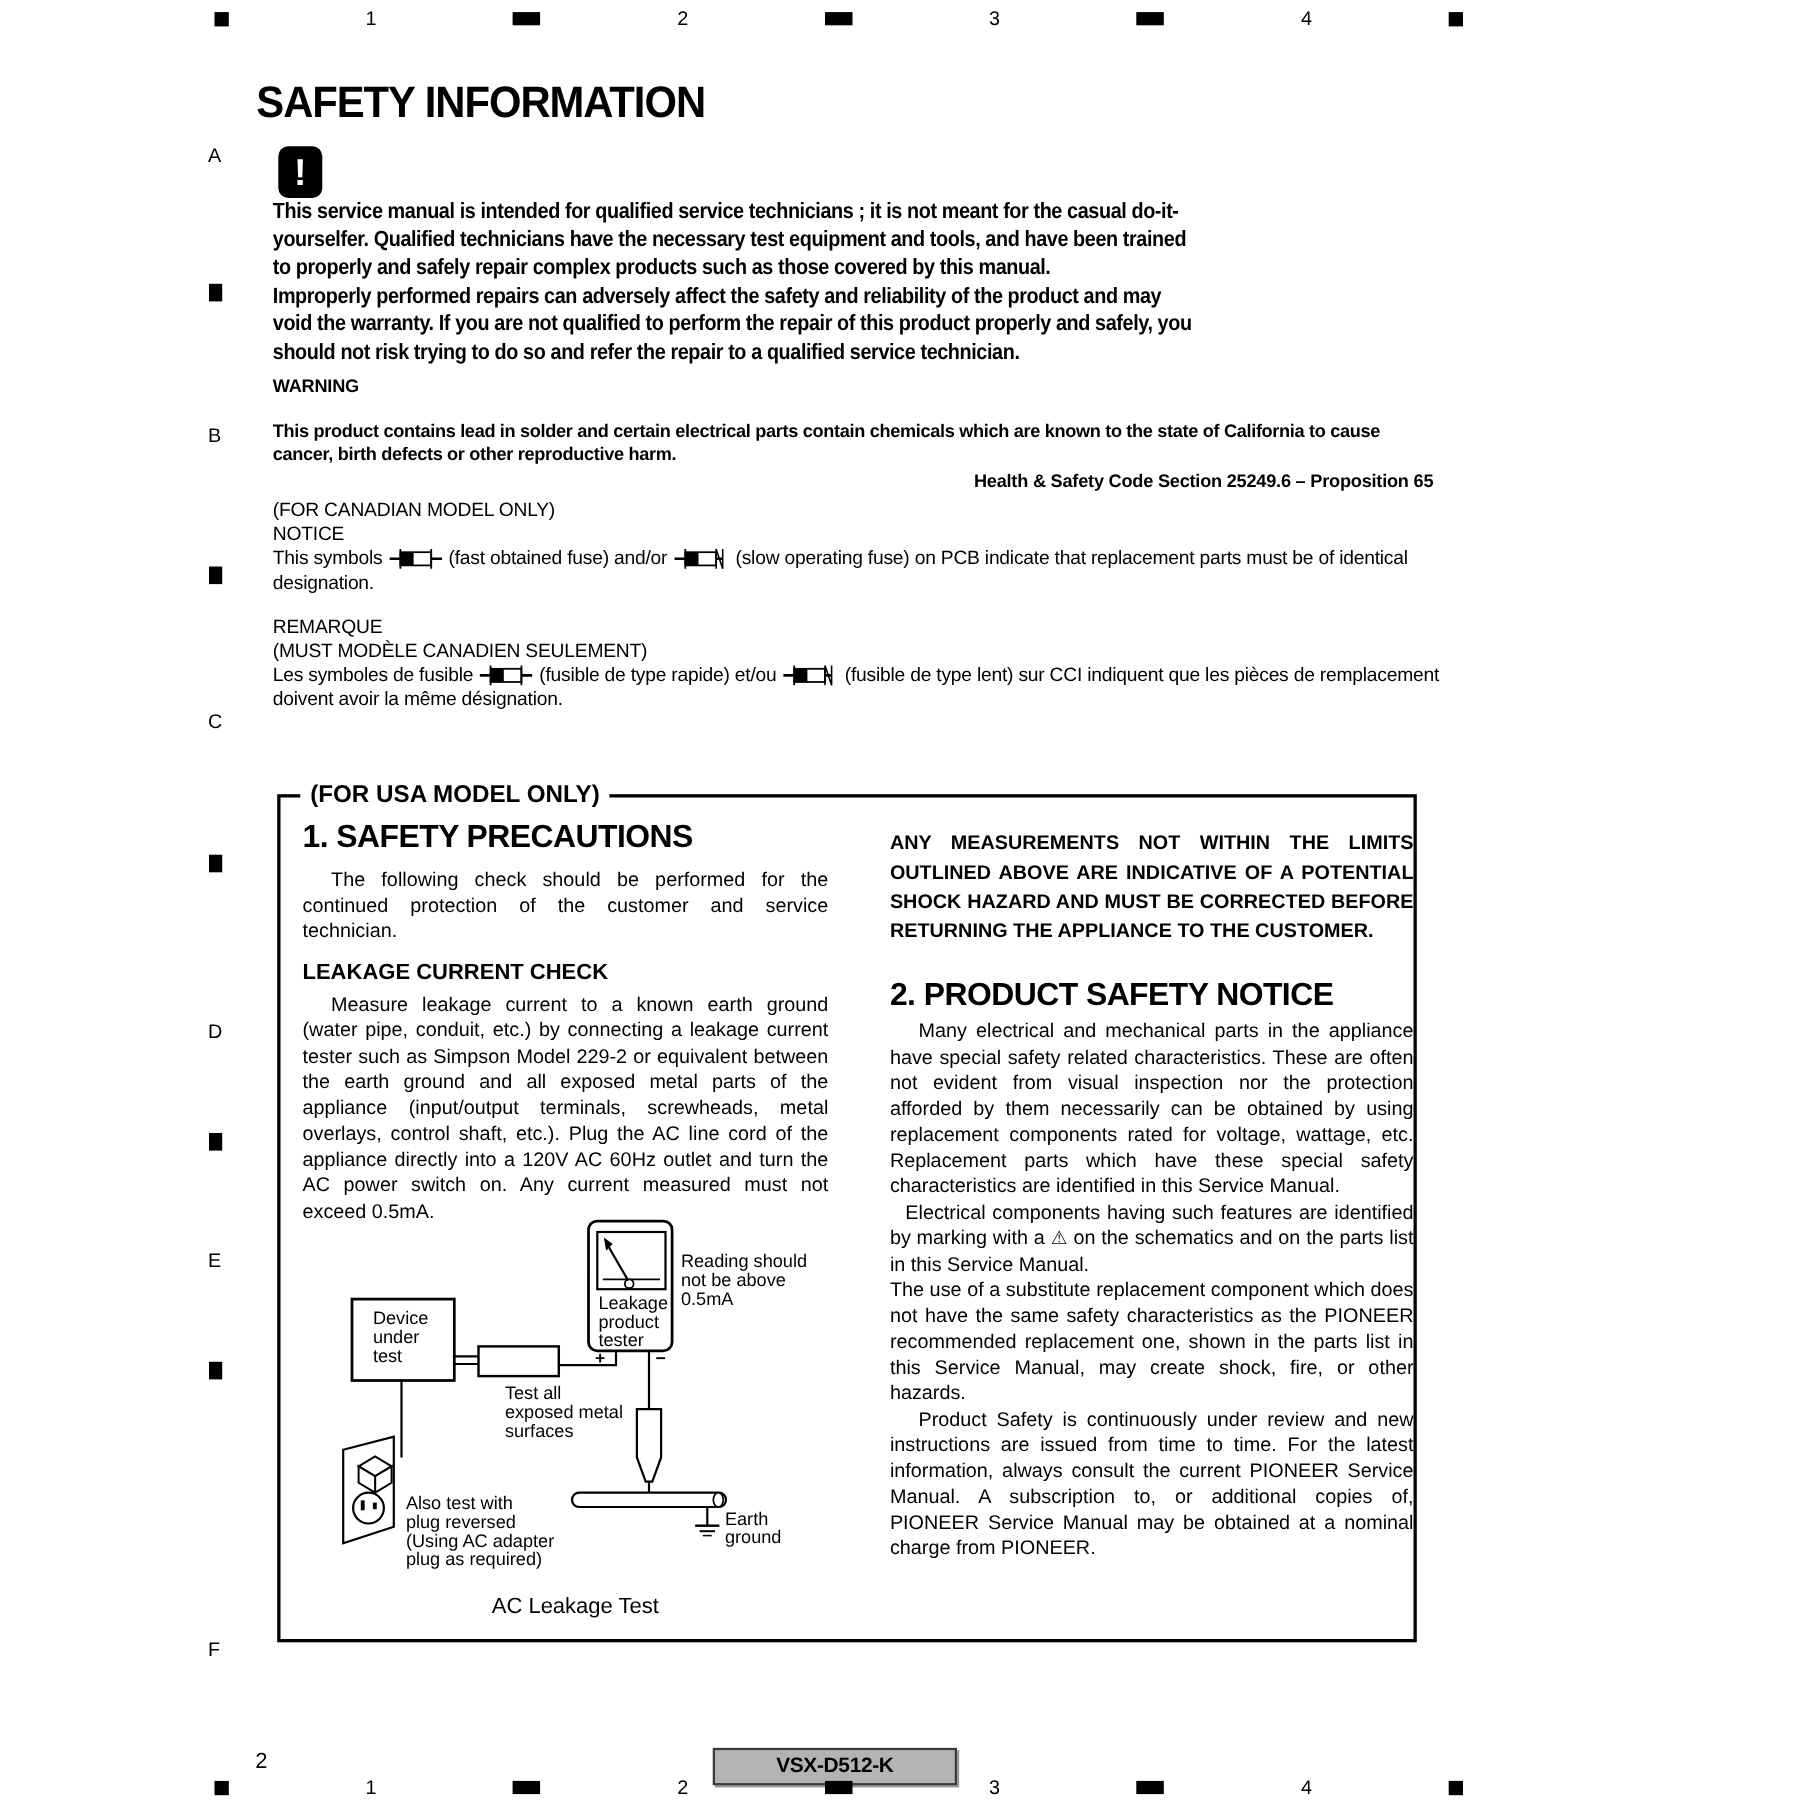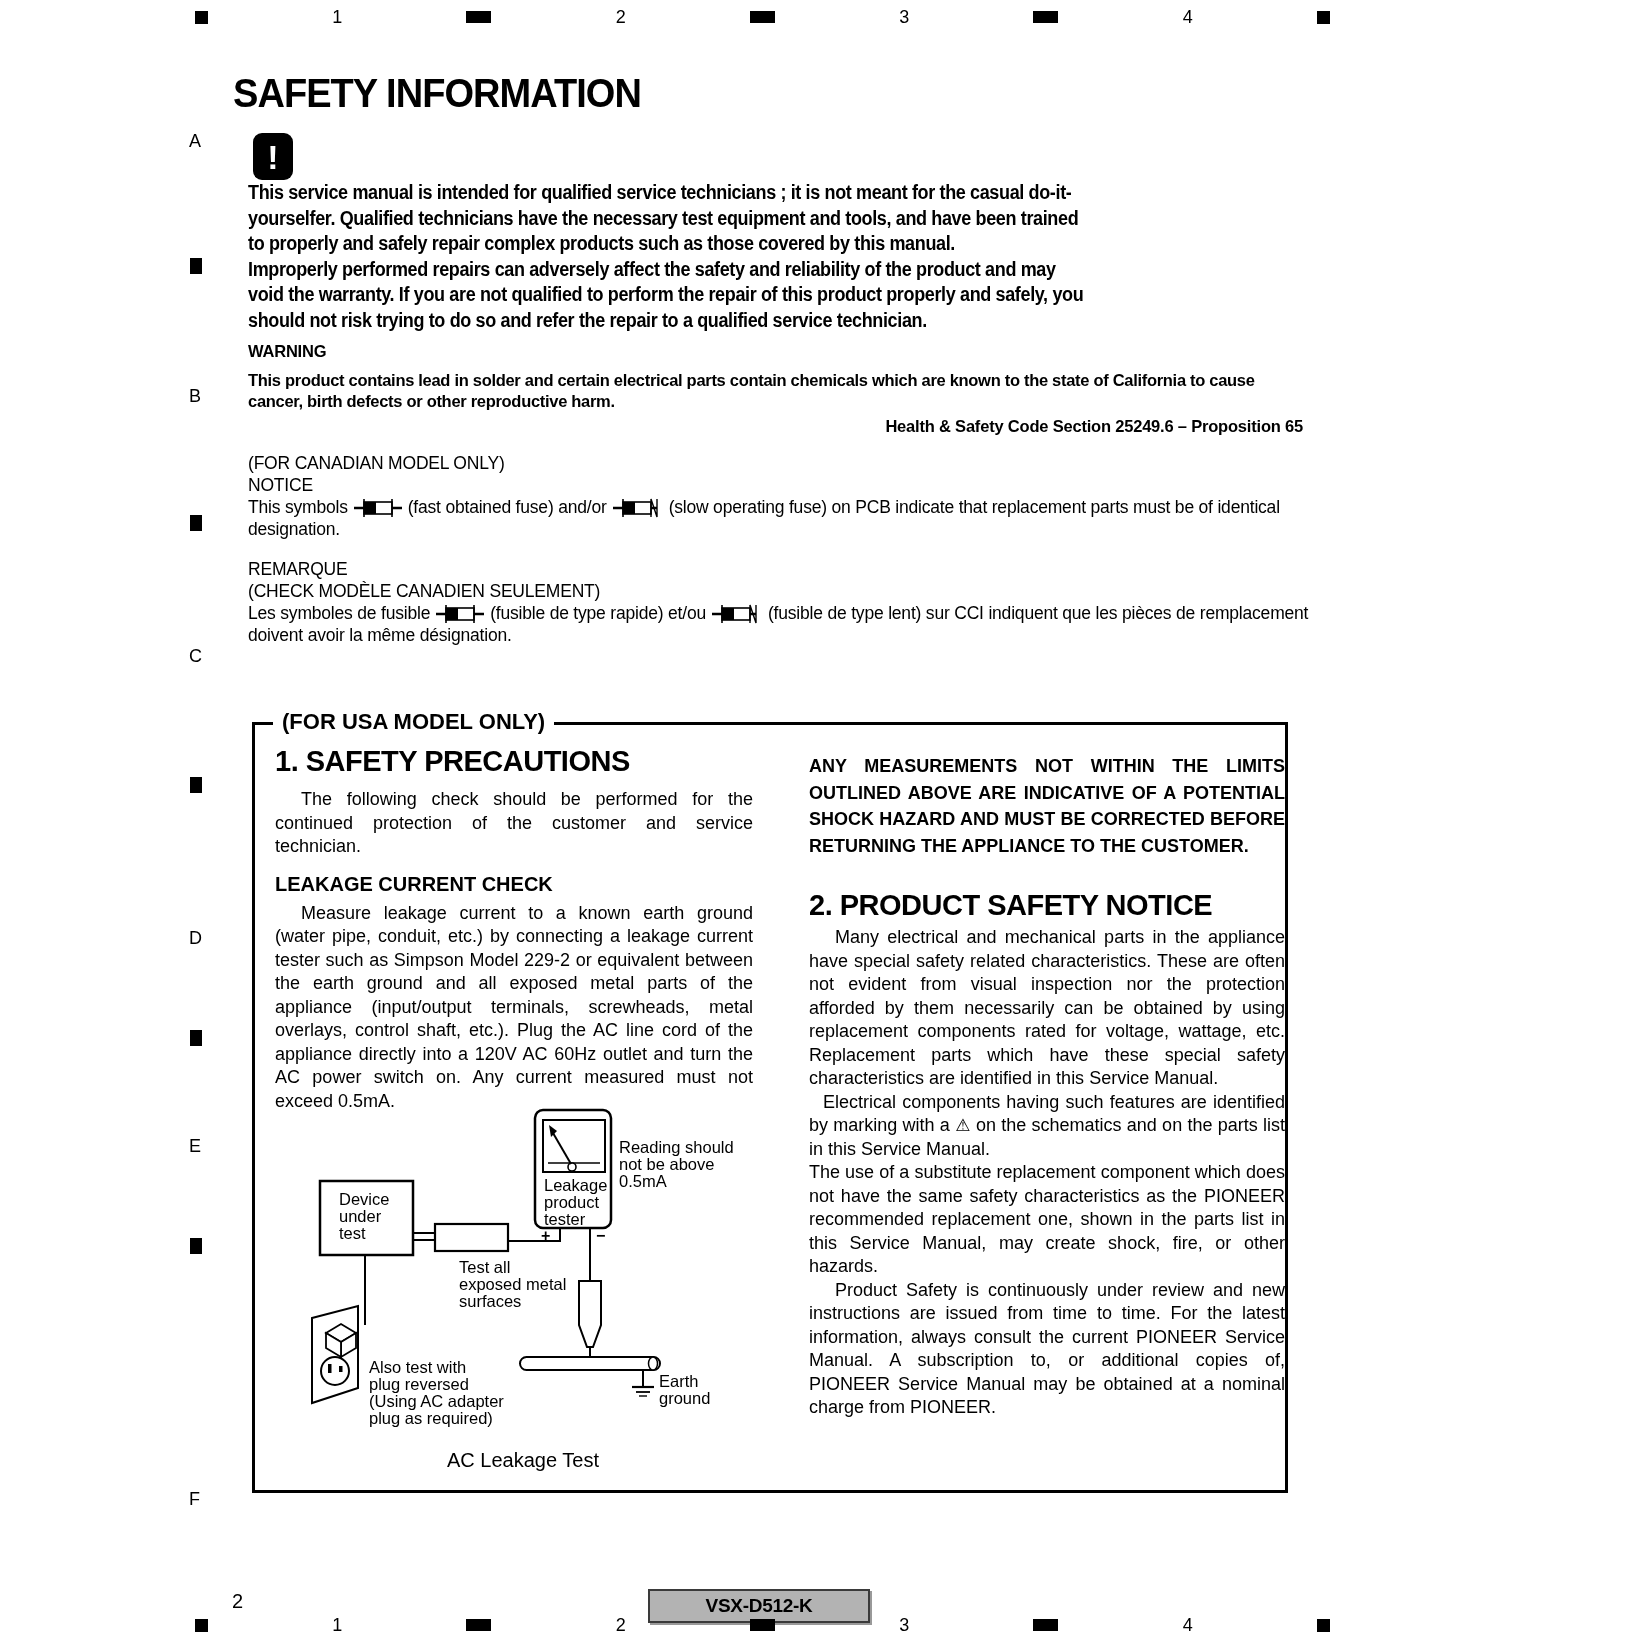--- a/index.html
+++ b/index.html
@@ -19,21 +19,21 @@
   
   .doc-title{position:absolute;left:233px;top:44px;font-size:40px;font-weight:bold;letter-spacing:-1px;transform:scaleX(.95);transform-origin:left top;white-space:nowrap;}
   .warn-icon{position:absolute;left:253px;top:133px;width:40px;height:47px;background:#000;border-radius:9px;
              display:flex;align-items:center;justify-content:center;}
   .warn-icon span{color:#fff;font-size:34px;font-weight:bold;line-height:1;}
 
   
   .intro{position:absolute;left:248px;top:180px;width:1175px;font-size:20px;font-weight:bold;
          letter-spacing:-.4px;line-height:25.5px;white-space:pre-line;transform:scaleX(.90);transform-origin:left top;}
   .warning-blk{position:absolute;left:248px;top:342px;width:1055px;}
-  .warning-blk .w-head{font-size:16.5px;font-weight:bold;margin-bottom:9px;letter-spacing:-.2px;}
+  .warning-blk .w-head{font-size:16.5px;font-weight:bold;margin-bottom:21px;letter-spacing:-.2px;}
   .warning-blk .w-body{font-size:16.5px;font-weight:bold;line-height:21px;letter-spacing:-.3px;white-space:pre-line;}
   .warning-blk .w-code{font-size:16.5px;font-weight:bold;text-align:right;margin-top:5px;letter-spacing:-.2px;}
 
   
   .notice-blk{position:absolute;left:248px;width:1062px;font-size:17.5px;line-height:22px;letter-spacing:-.2px;}
   .notice-blk.en{top:452px;}
   .notice-blk.fr{top:558px;}
   .fuse{display:inline-block;vertical-align:middle;margin:0 6px;}
 
   
@@ -125,21 +125,21 @@
           <rect x="10" y="4" width="28" height="12" fill="#fff" stroke="#000" stroke-width="1.6"></rect>
           <rect x="10" y="4" width="12" height="12" fill="#000"></rect>
           <line x1="10" y1="1" x2="10" y2="19" stroke="#000" stroke-width="1.6"></line>
           <path d="M38 19 V1 L44 19 V1" fill="none" stroke="#000" stroke-width="1.4"></path>
         </svg><span>(slow operating fuse) on PCB indicate that replacement parts must be of identical designation.</span>
     </div>
   </div>
 
   <div class="notice-blk fr">
     <div>REMARQUE</div>
-    <div>(CHECK MODÈLE CANADIEN SEULEMENT)</div>
+    <div>(MUST MODÈLE CANADIEN SEULEMENT)</div>
     <div>
       <span>Les symboles de fusible</span><svg class="fuse" width="48" height="20" viewBox="0 0 48 20">
           <line x1="0" y1="10" x2="48" y2="10" stroke="#000" stroke-width="2.4"></line>
           <rect x="10" y="4" width="28" height="12" fill="#fff" stroke="#000" stroke-width="1.6"></rect>
           <rect x="10" y="4" width="12" height="12" fill="#000"></rect>
           <line x1="10" y1="1" x2="10" y2="19" stroke="#000" stroke-width="1.6"></line>
           <line x1="38" y1="1" x2="38" y2="19" stroke="#000" stroke-width="1.6"></line>
         </svg><span>(fusible de type rapide) et/ou</span><svg class="fuse" width="50" height="20" viewBox="0 0 50 20">
           <line x1="0" y1="10" x2="44" y2="10" stroke="#000" stroke-width="2.4"></line>
           <rect x="10" y="4" width="28" height="12" fill="#fff" stroke="#000" stroke-width="1.6"></rect>

